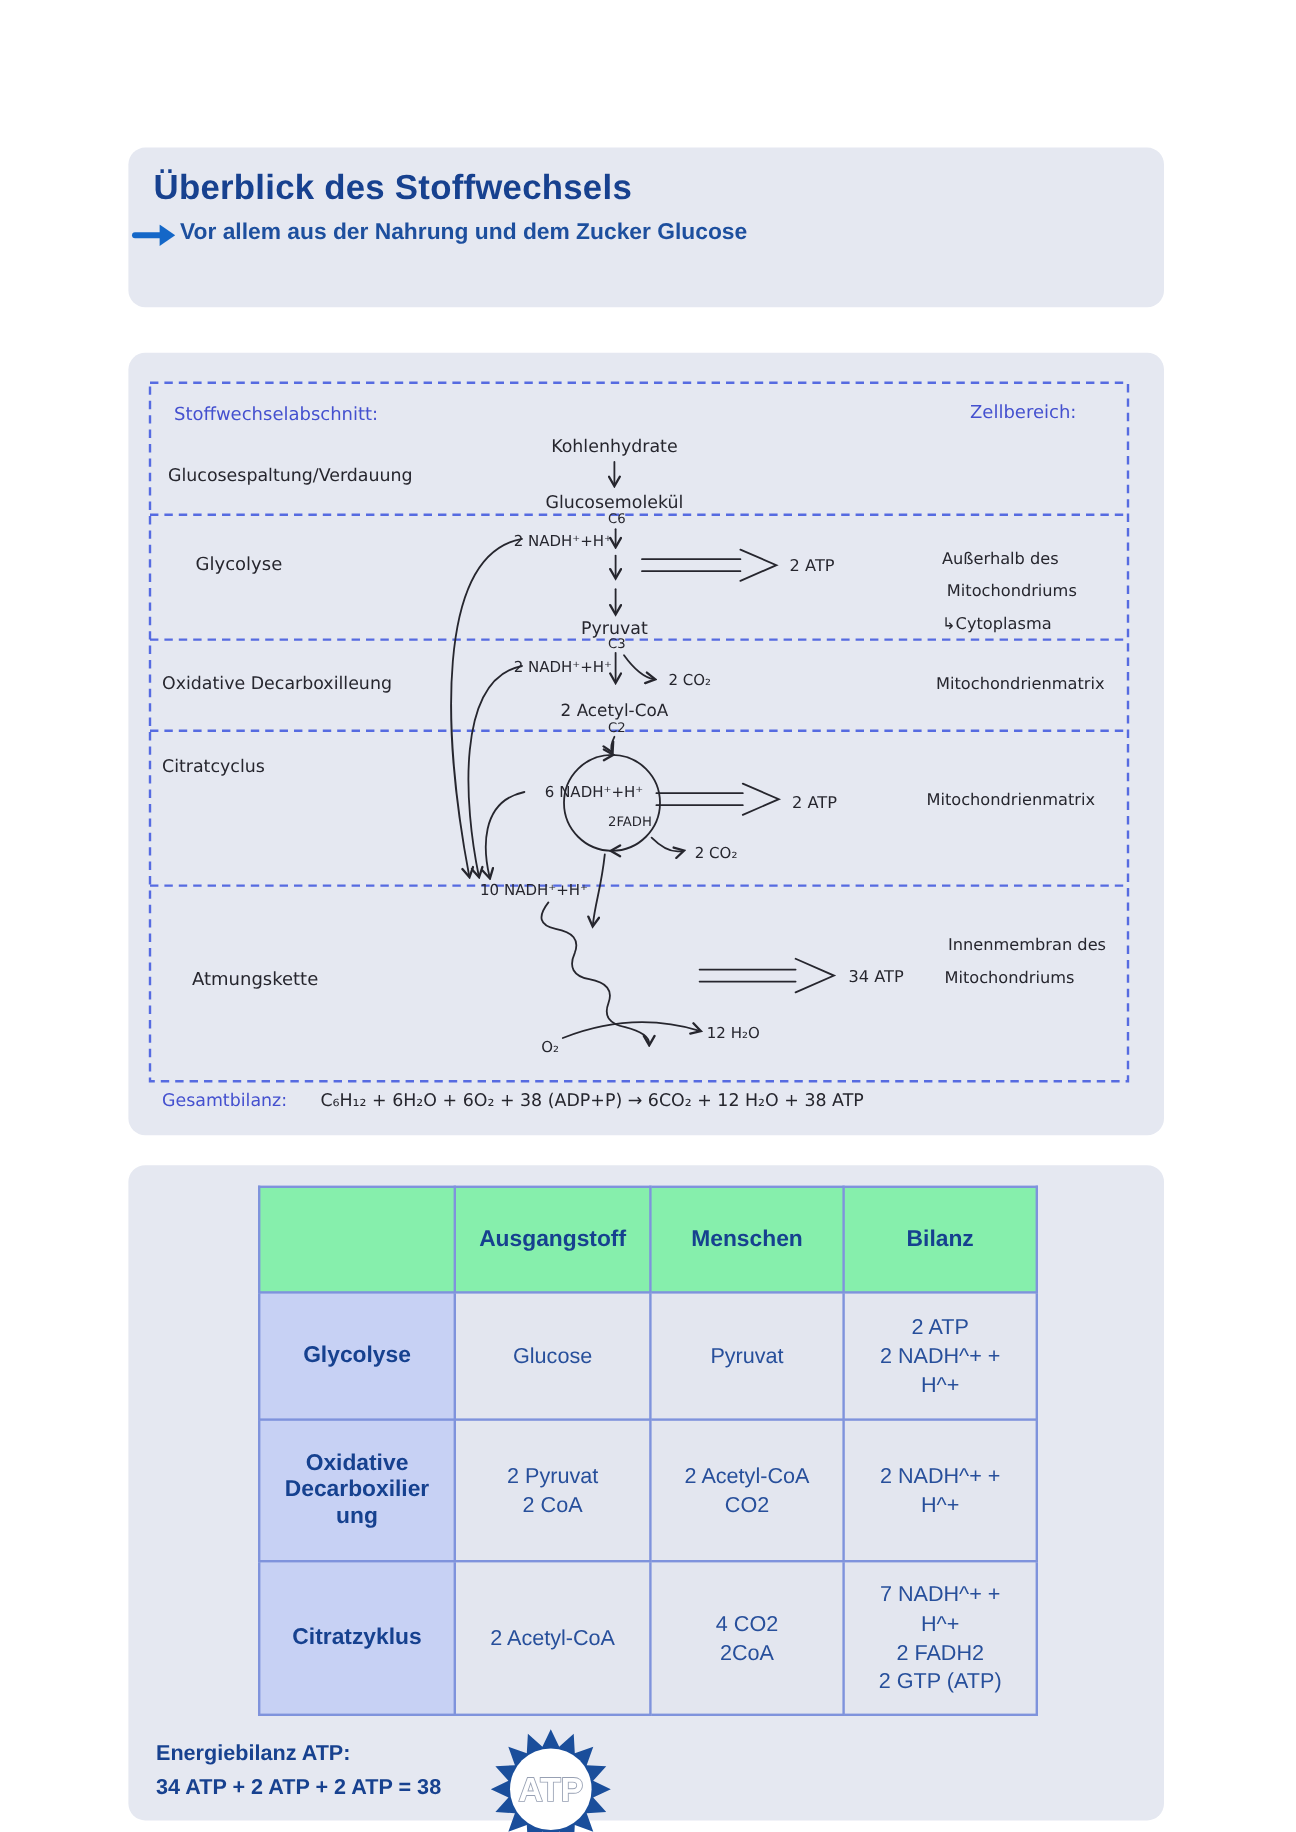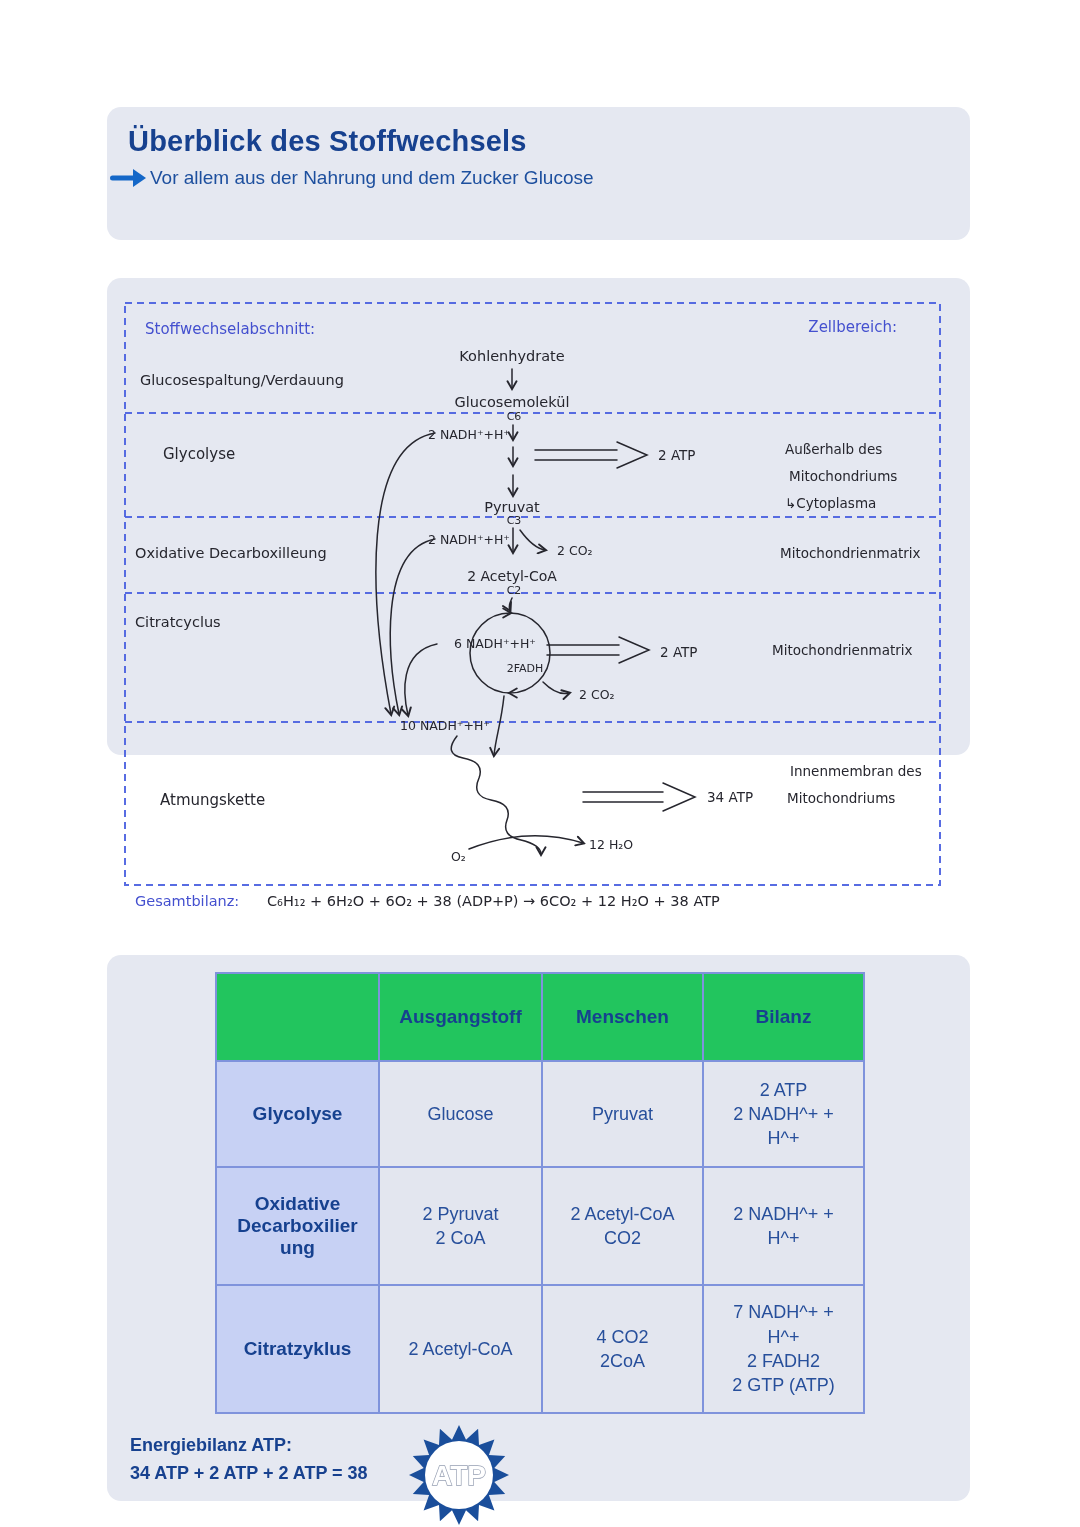--- a/index.html
+++ b/index.html
@@ -1,39 +1,39 @@
 <!DOCTYPE html>
 <html><head>
 <meta charset="utf-8">
 <style>
   html,body{margin:0;padding:0;}
   body{
     width:1080px;height:1527px;position:relative;background:#ffffff;
     font-family:"Liberation Sans",sans-serif;overflow:hidden;
   }
   .card{
-    position:absolute;left:107px;width:863px;background:#e5e8f1;border-radius:14px;
+    position:absolute;left:107px;width:863px;background:#e5e8f1;border-radius:14px;margin-top:16px;
   }
   #card-header{top:107px;height:133px;box-sizing:border-box;padding:18px 24px 0 21px;}
   #card-header h1{margin:0 0 9px 0;font-size:29px;font-weight:bold;color:#17418f;letter-spacing:.2px;}
   #card-header p{margin:3px 0;font-size:19px;color:#1d4f9e;}
-  .arrow-line{display:flex;align-items:center;gap:4px;margin-left:-19px !important;}
+  .arrow-line{display:flex;align-items:flex-end;gap:4px;margin-left:-19px !important;font-weight:bold;}
   .arrow-line svg{flex:0 0 auto;}
-  #card-diagram{top:278px;height:477px;}
+  #card-diagram{top:278px;height:652px;}
   #card-diagram svg.sketch{position:absolute;left:0;top:0;}
   #card-table{top:955px;height:546px;}
   table.data{
     position:absolute;left:108px;top:17px;border-collapse:collapse;table-layout:fixed;
     font-family:"Liberation Sans",sans-serif;
   }
   table.data td,table.data th{
     border:2px solid #7f93dc;text-align:center;vertical-align:middle;
     white-space:pre-line;padding:4px 10px;box-sizing:border-box;
   }
-  table.data th{background:#22c55e;color:#16418f;font-size:19px;font-weight:bold;}
+  table.data th{background:#86efac;color:#16418f;font-size:19px;font-weight:bold;}
   table.data td.rowname{background:#c7d1f4;color:#16418f;font-size:19px;font-weight:bold;}
   table.data td.val{background:#e3e6ef;color:#274f9b;font-size:18px;font-weight:normal;line-height:1.35;}
   .col0{width:163px;} .col1{width:163px;} .col2{width:161px;} .col3{width:161px;}
   .rh{height:88px;} .r1{height:106px;} .r2{height:118px;} .r3{height:128px;}
   #energy{
     position:absolute;left:23px;top:477px;color:#17418f;font-weight:bold;
     font-size:18px;line-height:1.55;
   }
   #atp-badge{position:absolute;left:300px;top:468px;width:104px;height:104px;}
   

